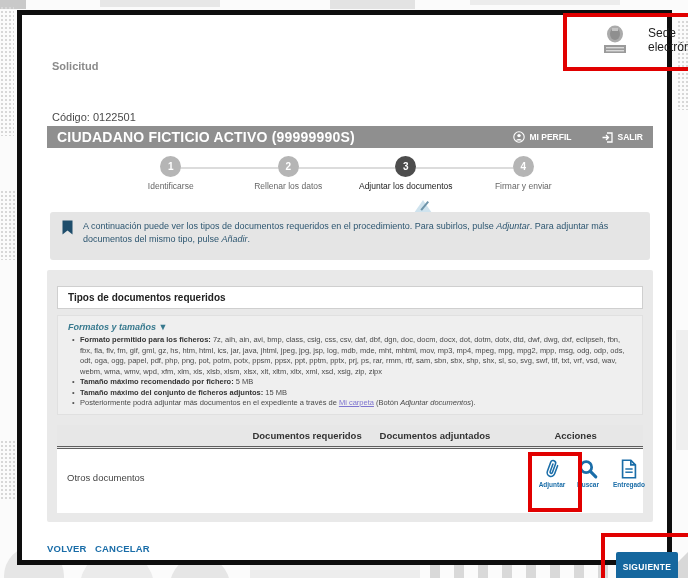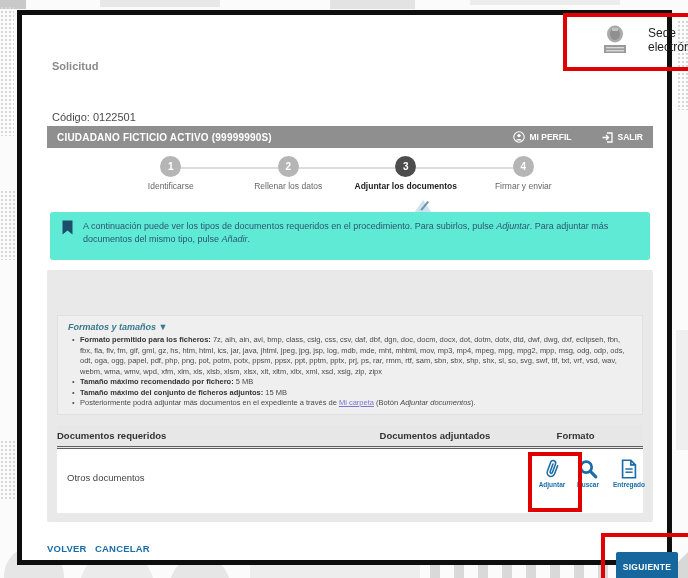--- a/index.html
+++ b/index.html
@@ -24,52 +24,52 @@
   .ann{position:absolute;border:4px solid #e10000;z-index:6;pointer-events:none;background:transparent;}
   
   .logo{left:581px;top:10px;display:flex;align-items:center;gap:21px;z-index:2;}
   .logo-text{font-size:12px;color:#1d1d1d;}
   
   .eyebrow{left:30px;top:45px;font-size:11px;font-weight:bold;color:#8a8a8a;}
   .page-title{left:30px;top:57px;width:612px;font-size:16px;line-height:19px;font-weight:bold;color:#151515;letter-spacing:-0.2px;}
   .page-code{left:30px;top:96px;font-size:11px;color:#4a4a4a;}
   
   .user-bar{left:25px;top:111px;width:606px;height:22px;background:#8f8f8f;display:flex;align-items:center;box-sizing:border-box;padding:0 10px;color:#fff;}
-  .user-name{font-size:10px;font-weight:bold;letter-spacing:.2px;flex:1;}
+  .user-name{font-size:14px;font-weight:bold;letter-spacing:.2px;flex:1;}
   .user-action{display:flex;align-items:center;gap:4px;font-size:8.5px;font-weight:bold;cursor:pointer;}
   .user-action + .user-action{margin-left:30px;}
   
   .steps{left:90px;top:141px;width:470px;height:44px;}
   .steps-line{position:absolute;top:11px;left:58px;right:58px;height:2px;background:#dcdcdc;}
   .steps-row{position:absolute;inset:0;display:flex;}
   .step{flex:1;text-align:center;position:relative;}
   .step-circle{width:21px;height:21px;border-radius:50%;background:#b5b5b5;color:#fff;font-size:10px;font-weight:bold;display:flex;align-items:center;justify-content:center;margin:0 auto;position:relative;z-index:1;cursor:pointer;}
   .step.active .step-circle{background:#4d4d4d;}
   .step-label{margin-top:4px;font-size:8.5px;color:#666;}
-  .step.active .step-label{font-weight:bold;color:#222;}
+  .step.active .step-label{font-weight:normal;color:#222;}
   
   .notice-pointer{left:392px;top:185px;width:0;height:0;border-left:9px solid transparent;border-right:9px solid transparent;border-bottom:13px solid #cfe3ee;}
   .notice-pointer::after{content:"";position:absolute;left:-4px;top:5px;width:11px;height:1.5px;background:#6d94aa;transform:rotate(-50deg);}
-  .notice{left:28px;top:197px;width:600px;height:48px;background:#5eead4;border-radius:3px;display:flex;gap:10px;box-sizing:border-box;padding:8px 12px;}
+  .notice{left:28px;top:197px;width:600px;height:48px;background:#e5e5e5;border-radius:3px;display:flex;gap:10px;box-sizing:border-box;padding:8px 12px;}
   .notice-text{font-size:9px;line-height:13px;color:#2d5670;}
   .notice-text i{font-style:italic;}
   
   .panel{left:25px;top:255px;width:606px;height:252px;background:#e9e9e9;border-radius:2px;}
   .panel-title{left:35px;top:271px;width:586px;height:23px;box-sizing:border-box;background:#fff;border:1px solid #cfcfcf;font-size:10px;font-weight:bold;color:#222;line-height:21px;padding-left:10px;}
   .formats-box{left:35px;top:300px;width:586px;max-height:106px;box-sizing:border-box;background:#efefef;border:1px solid #e0e0e0;padding:6px 10px 5px;overflow:hidden;}
   .formats-toggle{font-size:9px;font-weight:bold;font-style:italic;color:#37798e;margin-bottom:3px;cursor:pointer;}
   ul.bullets{margin:0;padding:0 0 0 4px;list-style:none;}
   ul.bullets li{font-size:7.5px;line-height:10.5px;color:#4a4a4a;padding-left:8px;position:relative;}
   ul.bullets li::before{content:"•";position:absolute;left:0;top:0;color:#555;}
   ul.bullets b{color:#333;}
   .link-purple{color:#7e74cf;text-decoration:underline;cursor:pointer;}
   
   .doc-table{left:35px;top:410px;width:586px;height:88px;background:#fff;}
   .doc-thead{display:flex;height:24px;background:#e7e7e7;border-bottom:3px double #5f5f5f;align-items:center;font-size:9.5px;font-weight:bold;color:#333;box-sizing:border-box;}
-  .colA{width:52%;text-align:left;}
+  .colA{width:52%;text-align:right;}
   .colB{width:25%;text-align:center;}
   .colC{width:23%;text-align:center;}
   .doc-row-name{position:absolute;left:10px;top:47px;font-size:9.5px;color:#444;}
   .actions{left:512px;top:443px;display:flex;z-index:2;}
   .action{width:36px;display:flex;flex-direction:column;align-items:center;cursor:pointer;}
   .action:last-child{width:46px;}
   .action-label{font-size:6.5px;font-weight:bold;color:#1a6da8;margin-top:1px;white-space:nowrap;}
   
   .footer-link{top:528px;font-size:9.5px;font-weight:bold;color:#1a6da8;letter-spacing:.2px;cursor:pointer;}
   #link-volver{left:25px;}
@@ -167,20 +167,21 @@
   <div class="notice">
     <span>
       <svg width="11" height="15" viewBox="0 0 11 15">
           <path d="M0.5 0.5 h10 v14 l-5 -4 -5 4 z" fill="#1e4d6b"></path>
         </svg>
     </span>
     <div class="notice-text"><span>A continuación puede ver los tipos de documentos requeridos en el procedimiento. Para subirlos, pulse </span><i>Adjuntar</i><span>. Para adjuntar más documentos del mismo tipo, pulse </span><i>Añadir</i><span>.</span></div>
   </div>
 
   <div class="panel"></div>
+  <div class="panel-title">Tipos de documentos requeridos</div>
 
   <div class="formats-box">
     <div class="formats-toggle">Formatos y tamaños ▼</div>
     <ul class="bullets">
       <li>
         <b>Formato permitido para los ficheros:</b>
         <span>7z, aih, ain, avi, bmp, class, csig, css, csv, daf, dbf, dgn, doc, docm, docx, dot, dotm, dotx, dtd, dwf, dwg, dxf, eclipseh, fbn, fbx, fla, flv, fm, gif, gml, gz, hs, htm, html, ics, jar, java, jhtml, jpeg, jpg, jsp, log, mdb, mde, mht, mhtml, mov, mp3, mp4, mpeg, mpg, mpg2, mpp, msg, odg, odp, ods, odt, oga, ogg, papel, pdf, php, png, pot, potm, potx, ppsm, ppsx, ppt, pptm, pptx, prj, ps, rar, rmm, rtf, sam, sbn, sbx, shp, shx, sl, so, svg, swf, tif, txt, vrf, vsd, wav, webm, wma, wmv, wpd, xfm, xlm, xls, xlsb, xlsm, xlsx, xlt, xltm, xltx, xml, xsd, xsig, zip, zipx</span>
       </li>
       <li>
         <b>Tamaño máximo recomendado por fichero:</b>
@@ -191,21 +192,21 @@
         <span>15 MB</span>
       </li>
       <li><span>Posteriormente podrá adjuntar más documentos en el expediente a través de </span><a class="link-purple">Mi carpeta</a><span> (Botón </span><i>Adjuntar documentos</i><span>).</span></li>
     </ul>
   </div>
 
   <div class="doc-table">
     <div class="doc-thead">
       <div class="colA">Documentos requeridos</div>
       <div class="colB">Documentos adjuntados</div>
-      <div class="colC">Formato</div>
+      <div class="colC">Acciones</div>
     </div>
     <div class="doc-row-name">Otros documentos</div>
   </div>
 
   <div class="actions">
     <div class="action">
       <span>
         <svg width="22" height="22" viewBox="0 0 24 24" style="transform:rotate(20deg);">
             <path d="M16.5 6.5 v9.5 a4.2 4.2 0 0 1 -8.4 0 V5.5 a2.8 2.8 0 0 1 5.6 0 v10 a1.3 1.3 0 0 1 -2.6 0 V6.5" fill="none" stroke="#1a6da8" stroke-width="1.7" stroke-linecap="round"></path>
           </svg>

